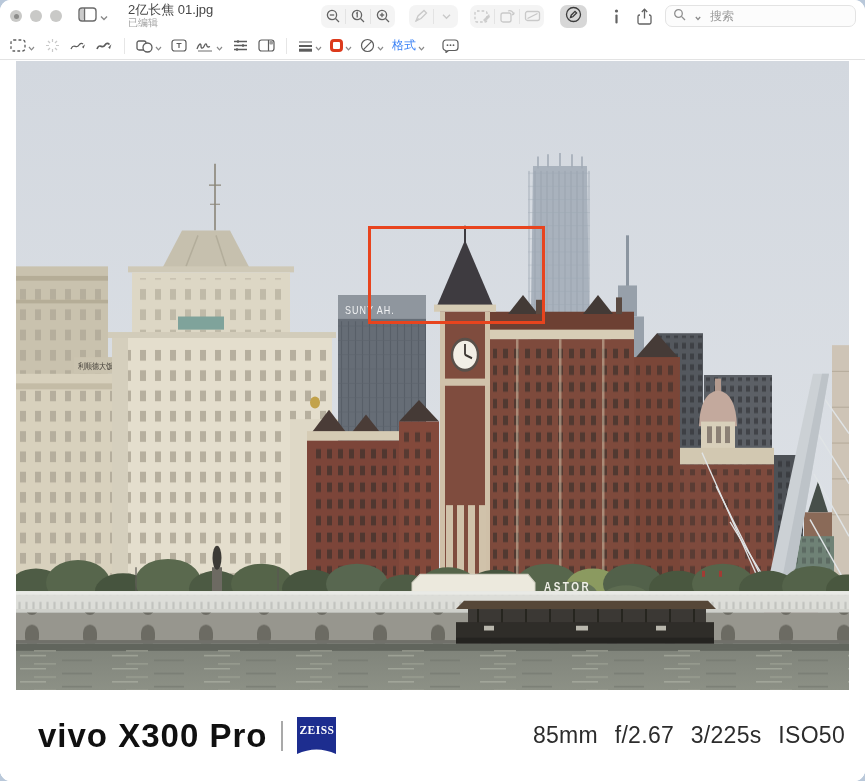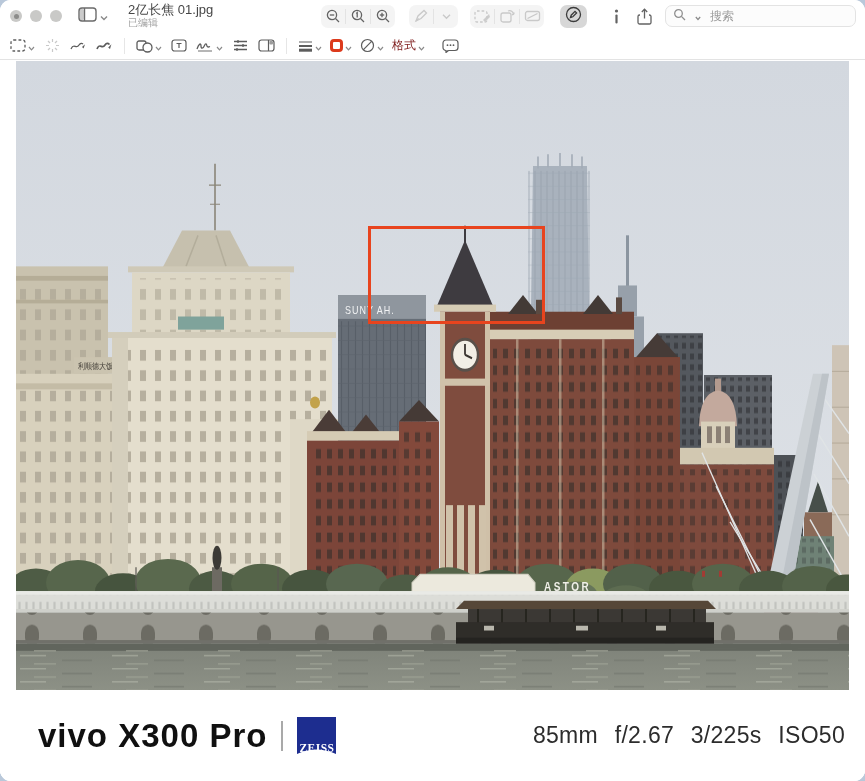--- a/index.html
+++ b/index.html
@@ -24,36 +24,36 @@
   .markup-toggle { width:27px; height:23px; border-radius:7px; background:#d7d7d7; display:flex; align-items:center; justify-content:center; color:#3c3c3c; margin:0 6px; }
   .plain-btn { width:22px; height:23px; display:flex; align-items:center; justify-content:center; color:#636363; }
   .search-pill { width:191px; height:22px; border:1px solid #e3e3e3; background:#fcfcfc; border-radius:7px; display:flex; align-items:center; padding:0 7px; gap:9px; color:#8f8f8f; margin-left:10px; }
   .search-pill .ph { font-size:12px; color:#9b9b9b; }
 
   
   .markupbar { height:28px; display:flex; align-items:center; padding:0 8px; gap:4px; background:#ffffff; border-bottom:1px solid #e3e3e3; }
   .mkbtn { height:22px; min-width:22px; display:flex; align-items:center; justify-content:center; color:#5c5c5c; gap:2px; padding:0 2px; }
   .mk-sep { width:1px; height:16px; background:#e6e6e6; margin:0 5px; }
   .chev { color:#8a8a8a; }
-  .fmt-label { font-size:12px; color:#7f1d1d; }
+  .fmt-label { font-size:12px; color:#3b82f6; }
   .border-swatch { width:13px; height:13px; border:3px solid #dc3a1c; border-radius:4px; background:#fff; }
 
   
   .content { position:relative; height:721px; background:#ffffff; }
   .photo { position:absolute; left:16px; top:1px; width:833px; height:751px; overflow:hidden; }
   .photo svg { display:block; width:100%; height:100%; }
   .annotation-rect { position:absolute; left:352px; top:165px; width:177px; height:98px; border:3px solid #e8441e; }
 
   
   .watermark { position:absolute; left:0; top:630px; width:865px; height:91px; background:#ffffff; display:flex; align-items:center; }
   .brand-wrap { display:flex; align-items:center; gap:14px; padding-left:38px; }
   .brand { font-size:33px; font-weight:700; letter-spacing:1px; color:#101010; }
   .brand-divider { width:2px; height:30px; background:#a9a9a9; }
   .zeiss-badge { position:relative; width:39px; height:37px; }
-  .zeiss-badge span { position:absolute; left:0; top:25px; width:100%; text-align:center; color:#fff; font-family:"Liberation Serif", serif; font-weight:700; font-size:11.5px; letter-spacing:0.5px; }
+  .zeiss-badge span { position:absolute; left:0; top:7px; width:100%; text-align:center; color:#fff; font-family:"Liberation Serif", serif; font-weight:700; font-size:11.5px; letter-spacing:0.5px; }
   .exif { margin-left:auto; padding-right:20px; font-size:23px; color:#2c2c2c; word-spacing:10px; letter-spacing:0.3px; }
 </style>
 </head>
 <body>
 
 <div class="window">
 
   <div class="titlebar">
     <div class="traffic">
       <div class="tl dot"></div>

